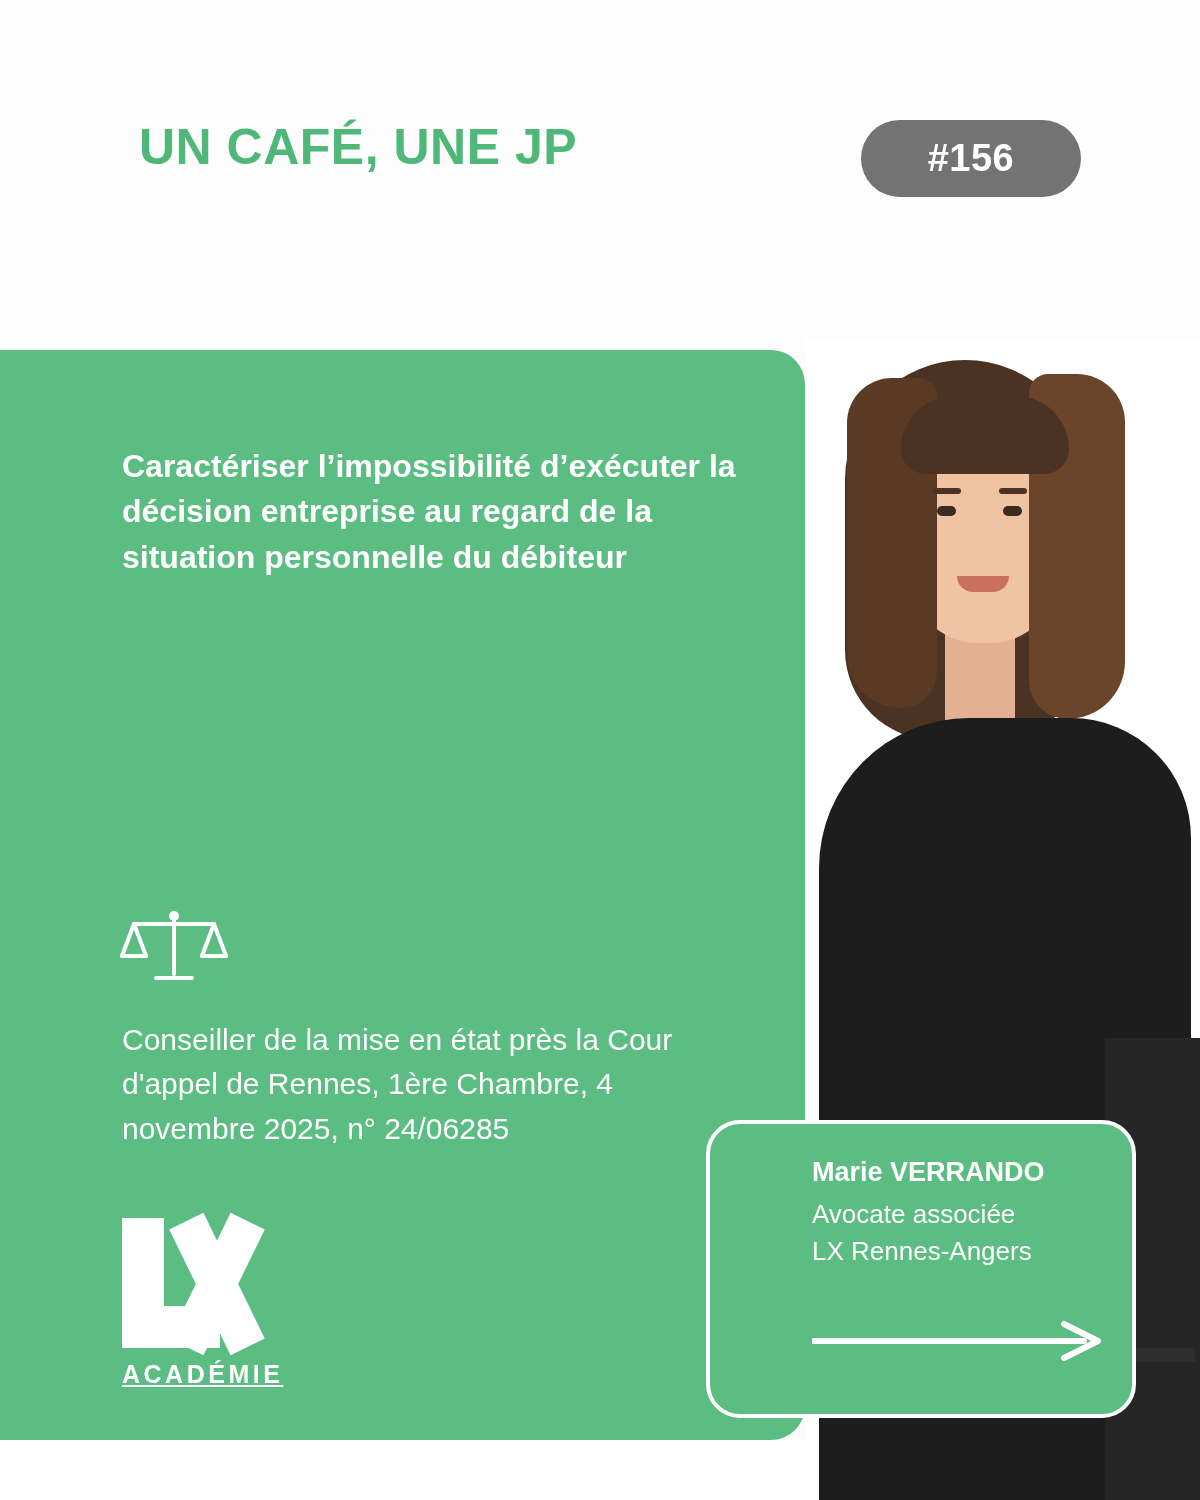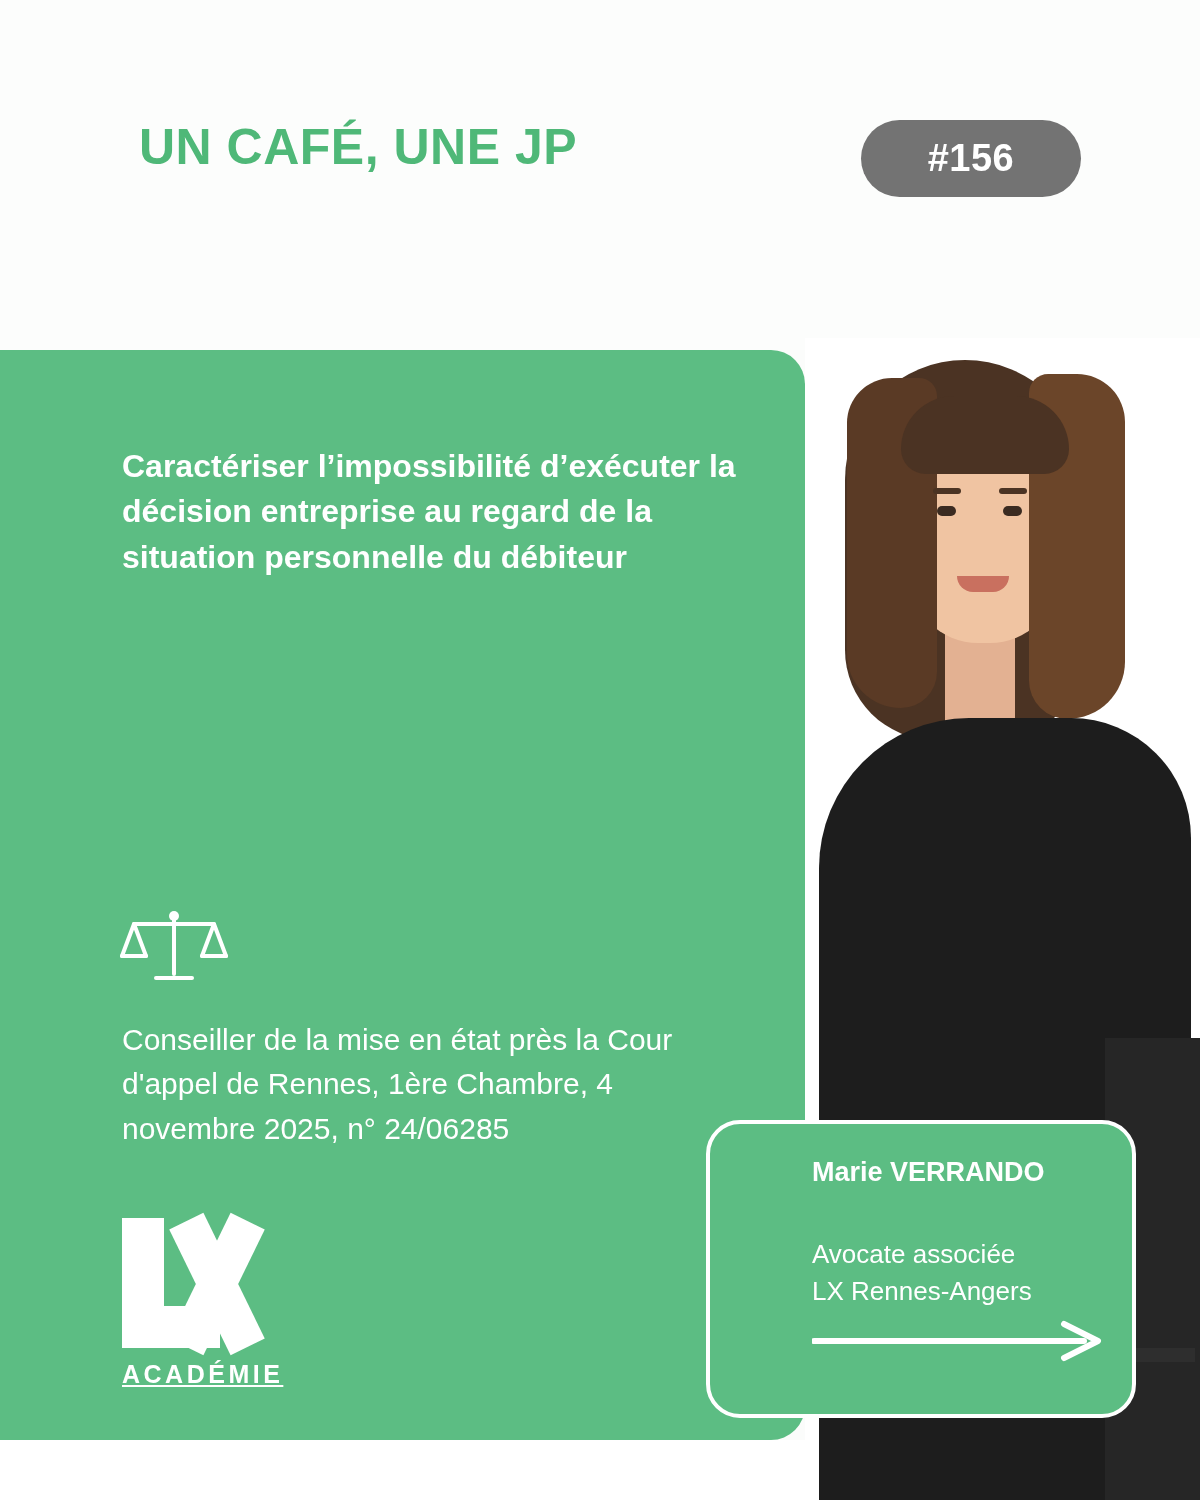--- a/index.html
+++ b/index.html
@@ -259,21 +259,20 @@
     font-weight: bold;
     color: #ffffff;
     text-align: center;
   }
   .speaker-role {
     position: absolute;
     left: 812px; top: 1196px;
     font-size: 26px;
     line-height: 1.42;
     color: #ffffff;
-    margin-top: 40px;
   }
   .arrow-wrap {
     position: absolute;
     left: 812px; top: 1320px;
     width: 292px; height: 42px;
   }
 
   
   .bottom-strip {
     position: absolute;

